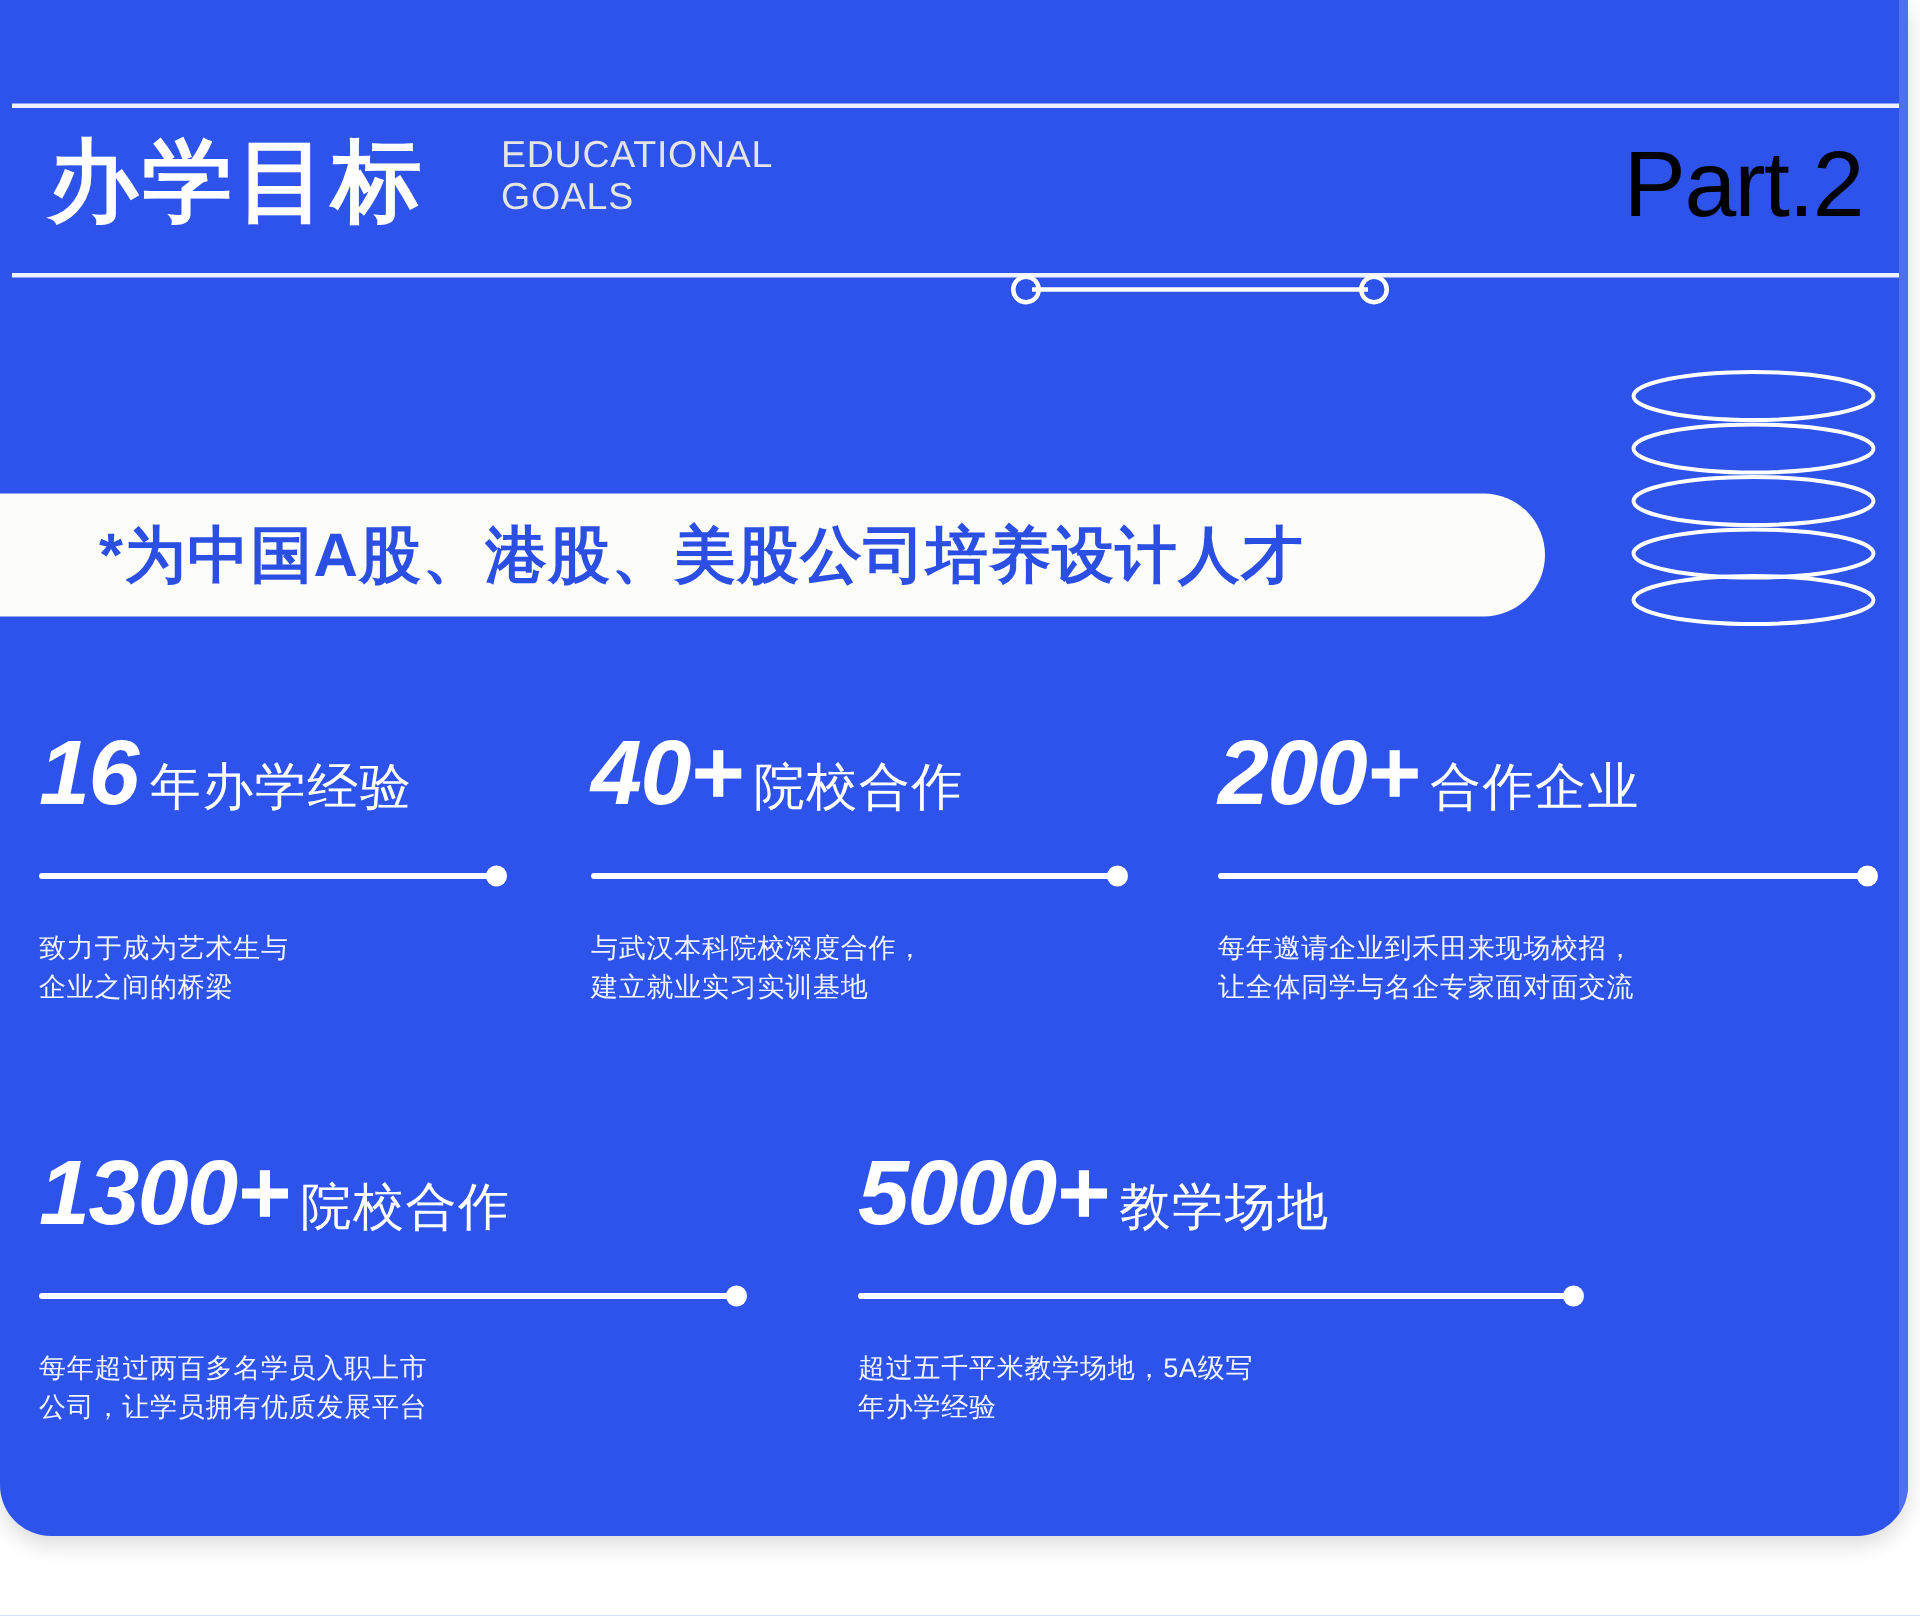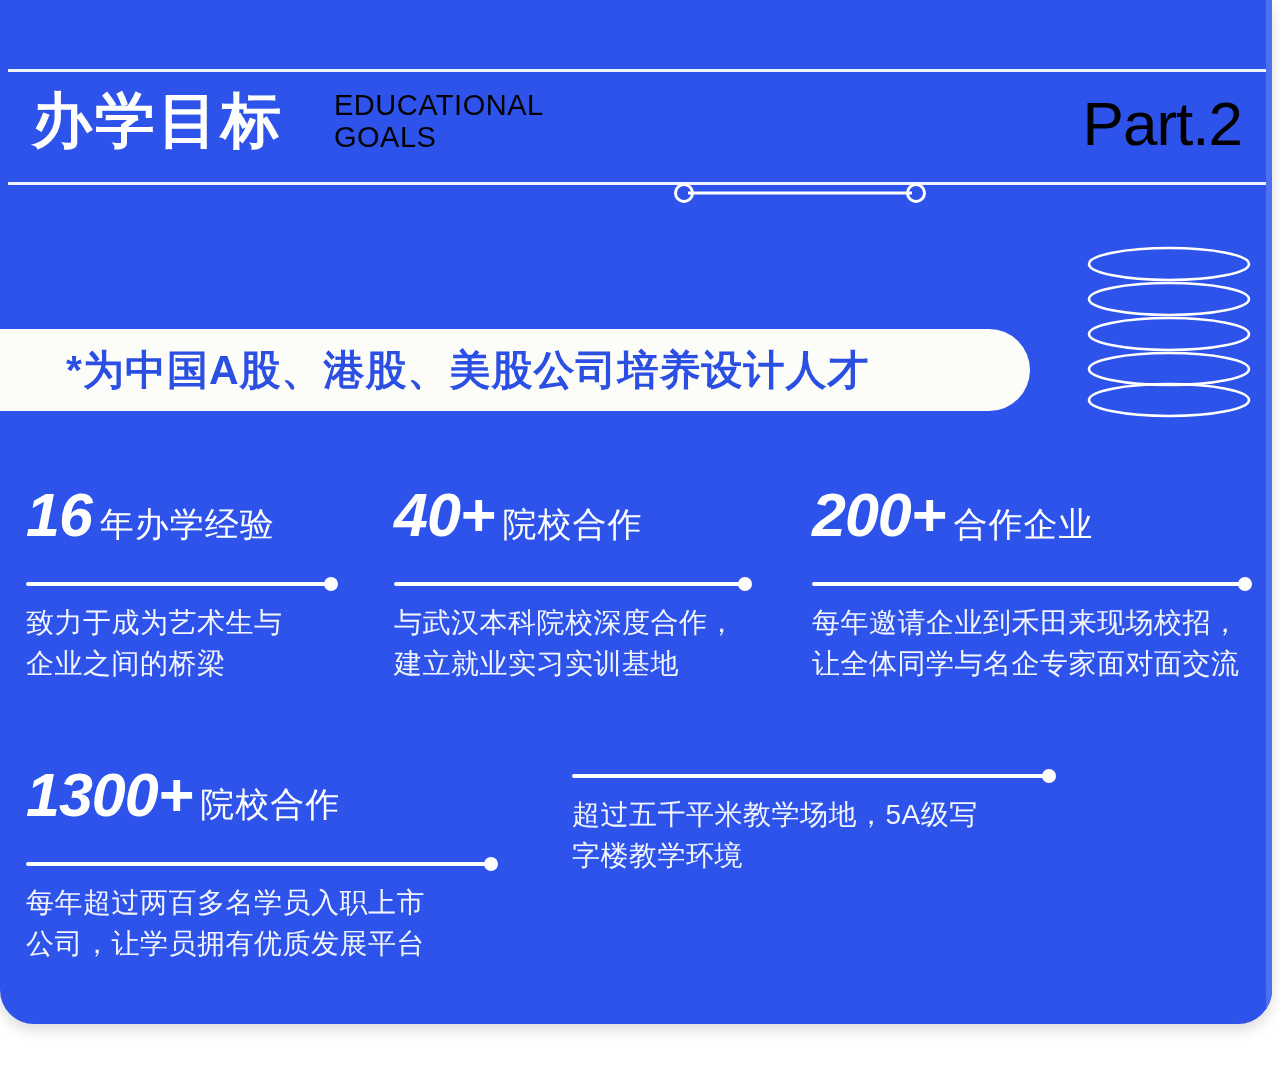--- a/index.html
+++ b/index.html
@@ -68,23 +68,23 @@
     font-weight: 700;
     color: #ffffff;
     letter-spacing: 3px;
     line-height: 1;
     white-space: nowrap;
   }
   .title-en {
     position: absolute;
     left: 334px;
     top: 20px;
-    font-size: 29px;
+    font-size: 25px;
     font-weight: 400;
-    color: #000000;
+    color: #e5e5e5;
     line-height: 1.12;
     letter-spacing: 0.5px;
     white-space: pre-line;
   }
 
   .connector {
     position: absolute;
     left: 672px;
     top: 112px;
   }
@@ -188,22 +188,22 @@
   .stat-rule .dot {
     position: absolute;
     top: 0;
     width: 14px;
     height: 14px;
     border-radius: 50%;
     background: #ffffff;
   }
 
   .stat-desc {
-    margin-top: 12px;
-    font-size: 28px;
+    margin-top: 28px;
+    font-size: 18px;
     font-weight: 400;
     color: #f2f5ff;
     line-height: 1.45;
     letter-spacing: 0.5px;
     white-space: pre-line;
   }
 
   
   .s1 { left: 26px; }
   .s1 .stat-rule { width: 312px; }
@@ -325,26 +325,30 @@
           </div>
           <div class="stat-rule">
             <span class="line"></span>
             <span class="dot"></span>
           </div>
           <div class="stat-desc">每年超过两百多名学员入职上市
 公司，让学员拥有优质发展平台</div>
         </div>
 
         <div class="stat s5">
+          <div class="stat-head">
+            <span class="stat-number">5000+</span>
+            <span class="stat-unit">教学场地</span>
+          </div>
           <div class="stat-rule">
             <span class="line"></span>
             <span class="dot"></span>
           </div>
           <div class="stat-desc">超过五千平米教学场地，5A级写
-字楼教学环境</div>
+年办学经验</div>
         </div>
 
       </div>
 
     </div>
 
   </div>
 </div>
 
 </body></html>

